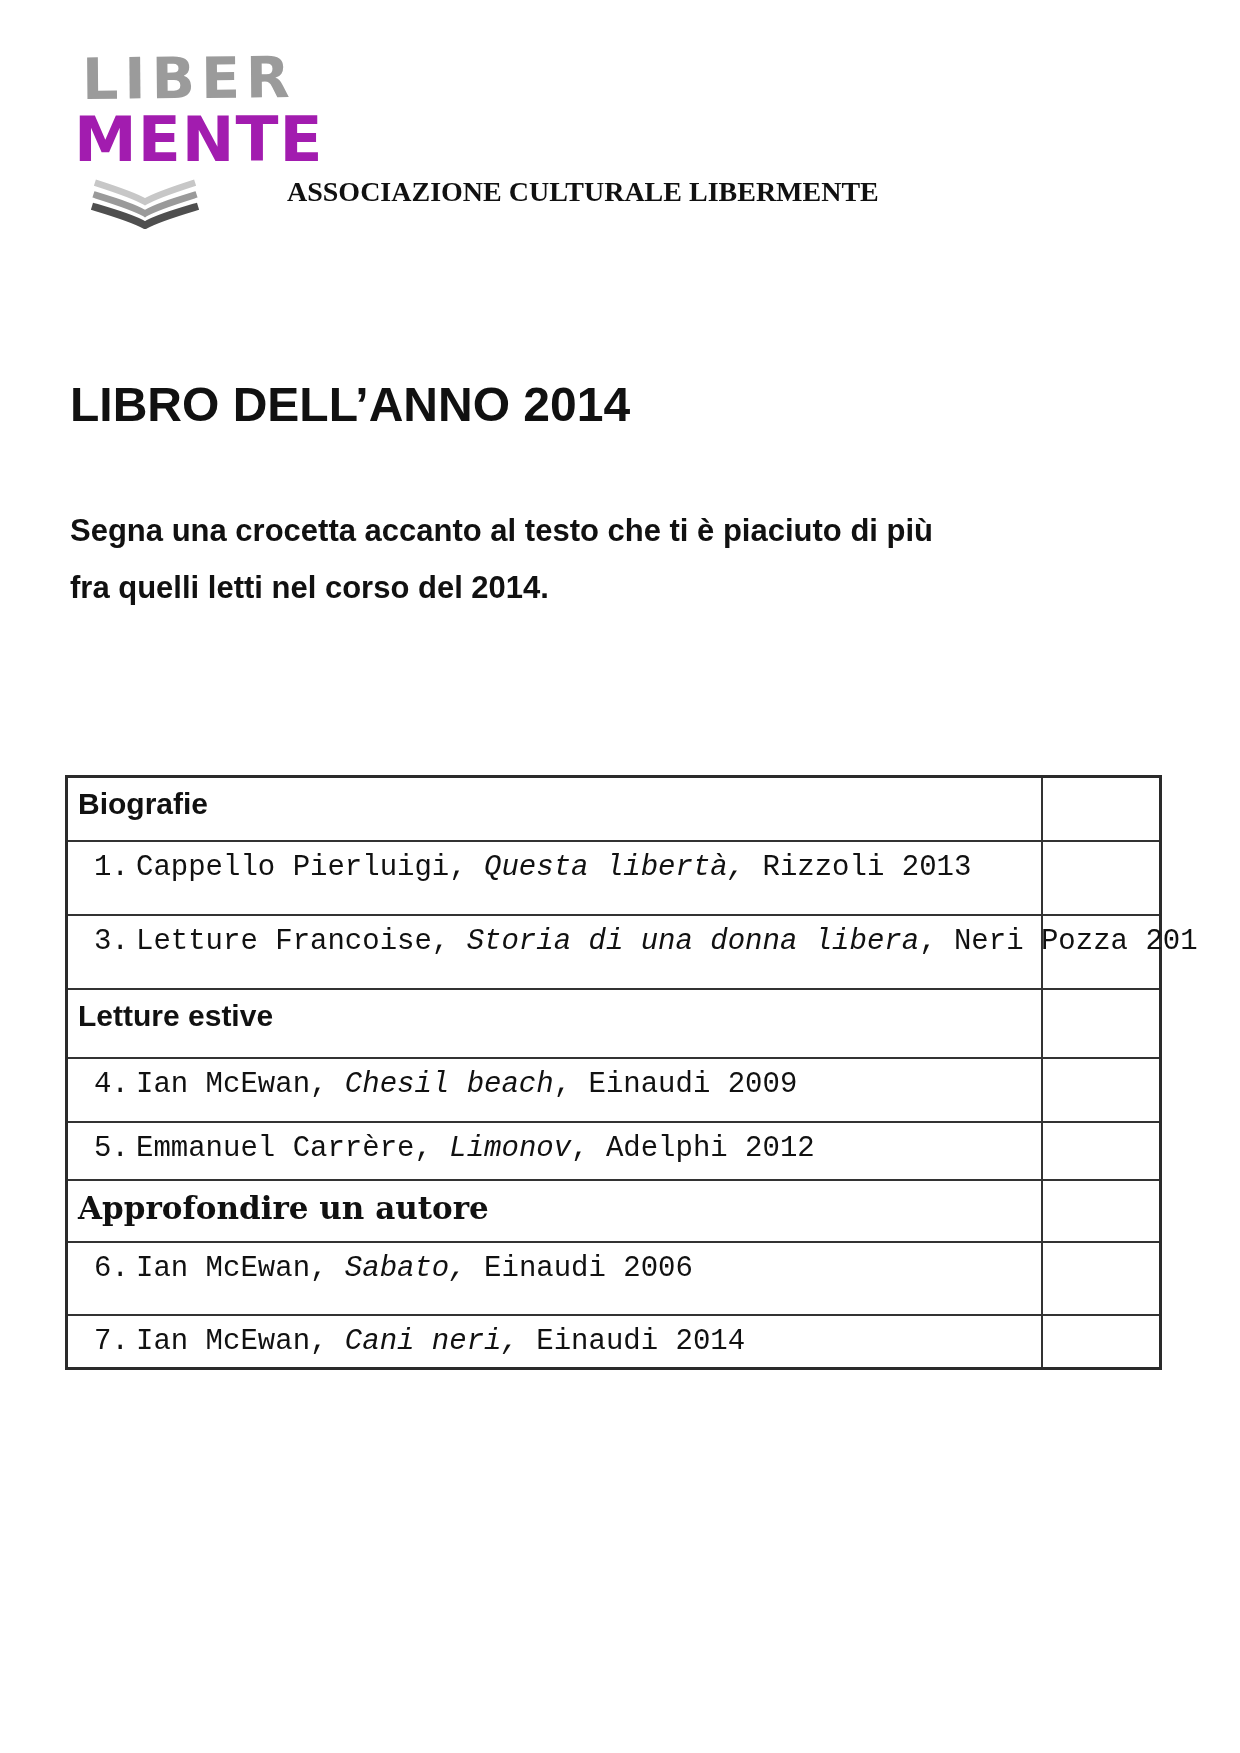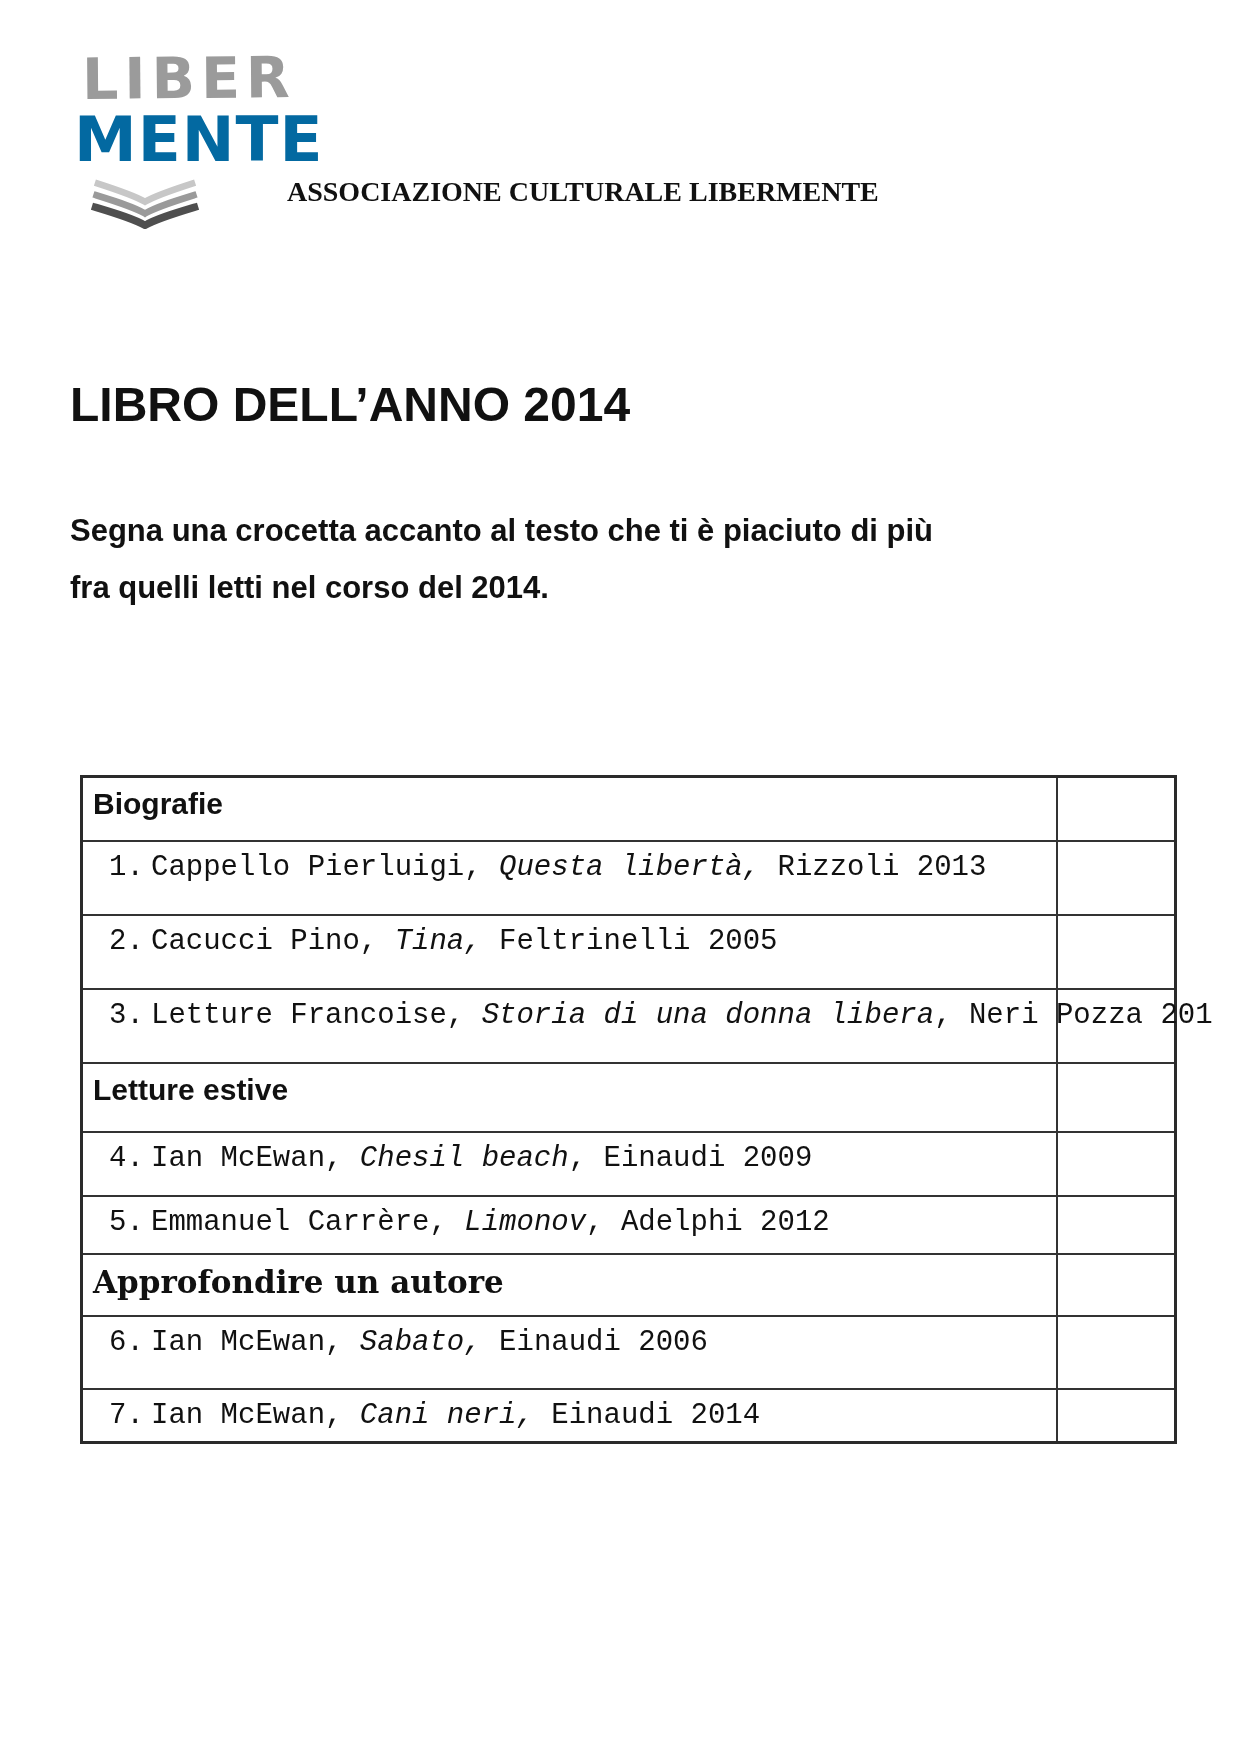--- a/index.html
+++ b/index.html
@@ -51,21 +51,21 @@
   }
   .instructions{
     position:absolute;left:70px;top:502px;
     font-size:31px;font-weight:bold;
     line-height:57px;
     white-space:nowrap;
   }
 
   
   .book-table{
-    position:absolute;left:80px;top:775px;
+    position:absolute;left:65px;top:775px;
     width:1097px;
     border-collapse:collapse;
     table-layout:fixed;
   }
   .book-table td{
     border:2px solid #333333;
     vertical-align:top;
     background:#ffffff;
   }
   .book-table{border:3px solid #2a2a2a;}
@@ -86,21 +86,21 @@
   .cell-main.item .num{display:inline-block;width:42px;}
   .cell-main.item em{font-style:italic;}
 </style>
 </head>
 <body>
 
 <div class="page">
 
   <div class="logo">
     <div class="logo-liber" style="color: rgb(155, 155, 155);">LIBER</div>
-    <div class="logo-mente" style="color: #0369a1;">MENTE</div>
+    <div class="logo-mente" style="color: #a21caf;">MENTE</div>
     <svg class="logo-book" width="150" height="56" viewBox="0 0 150 76" fill="none">
       <path d="M7,13 C38,23 60,30 75,39 C90,30 112,23 143,13" stroke="#c7c7c7" stroke-width="9" stroke-linecap="butt"></path>
       <path d="M5,29 C37,39 60,46 75,55 C90,46 113,39 145,29" stroke="#9a9a9a" stroke-width="9" stroke-linecap="butt"></path>
       <path d="M3,45 C36,55 60,62 75,71 C90,62 114,55 147,45" stroke="#4f4f4f" stroke-width="10" stroke-linecap="butt"></path>
     </svg>
   </div>
 
   <div class="assoc">ASSOCIAZIONE CULTURALE LIBERMENTE</div>
 
   <h1 class="title" style="margin:0;">LIBRO DELL’ANNO 2014</h1>
@@ -111,24 +111,20 @@
   </div>
 
   <table class="book-table">
     <tbody>
         <tr style="height: 64px;">
           <td class="cell-main section sans">Biografie</td>
           <td class="cell-check"></td>
         </tr>
         <tr style="height: 74px;">
           <td class="cell-main item"><span class="num">1.</span><span>Cappello Pierluigi, </span><em>Questa libertà,</em><span> Rizzoli 2013</span></td>
-          <td class="cell-check"></td>
-        </tr>
-        <tr style="height: 74px;">
-          <td class="cell-main item"><span class="num">2.</span><span>Cacucci Pino, </span><em>Tina,</em><span> Feltrinelli 2005</span></td>
           <td class="cell-check"></td>
         </tr>
         <tr style="height: 74px;">
           <td class="cell-main item"><span class="num">3.</span><span>Letture Francoise, </span><em>Storia di una donna libera</em><span>, Neri Pozza 201</span></td>
           <td class="cell-check"></td>
         </tr>
         <tr style="height: 69px;">
           <td class="cell-main section sans">Letture estive</td>
           <td class="cell-check"></td>
         </tr>

